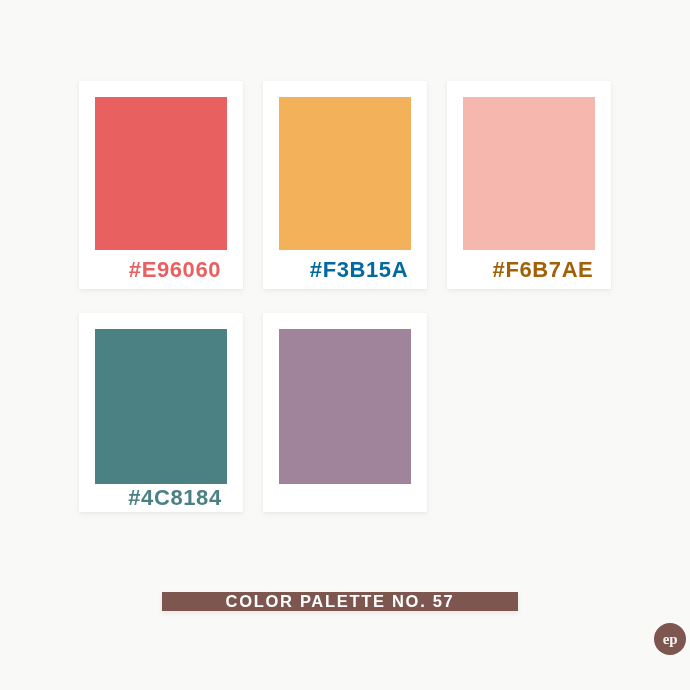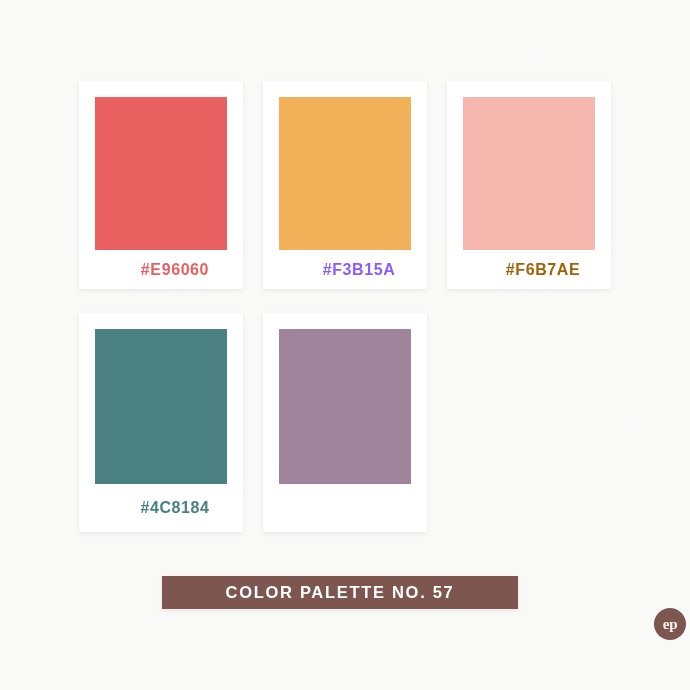--- a/index.html
+++ b/index.html
@@ -42,47 +42,47 @@
     height:153px;
     display:block;
   }
   .row2 .swatch{height:155px;}
   .hexwrap{
     height:39px;
     display:flex;
     align-items:center;
     justify-content:center;
   }
-  .row2 .hexwrap{height:48px;}
+  .row2 .hexwrap{height:28px;}
   .hex{
     font-family:"Liberation Sans", sans-serif;
-    font-size:16px;
+    font-size:22px;
     font-weight:700;
     letter-spacing:.6px;
     white-space:nowrap;
     margin-left:28px;
   }
   #banner{
     position:absolute;
-    left:162px; top:576px;
-    width:356px; height:33px;
+    left:162px; top:592px;
+    width:356px; height:19px;
     display:flex;align-items:center;justify-content:center;
     box-shadow:0 2px 5px rgba(120,110,110,.13);
   }
   #banner-text{
     color:#ffffff;
     font-family:"Liberation Sans", sans-serif;
     font-size:16.5px;
     font-weight:700;
     letter-spacing:1.7px;
     white-space:nowrap;
   }
   #logo{
     position:absolute;
-    left:654px; top:608px;
+    left:654px; top:623px;
     width:32px;height:32px;
     border-radius:50%;
     display:flex;align-items:center;justify-content:center;
   }
   #logo-text{
     color:#f7f4ef;
     font-family:"Liberation Serif", serif;
     font-size:15px;
     font-weight:700;
     letter-spacing:-.3px;
@@ -99,21 +99,21 @@
   <div class="card row1">
     <div class="swatch" style="background-color: rgb(233, 96, 96);"></div>
     <div class="hexwrap">
       <span class="hex" style="color: rgb(233, 96, 96);">#E96060</span>
     </div>
   </div>
 
   <div class="card row1">
     <div class="swatch" style="background-color: rgb(243, 177, 90);"></div>
     <div class="hexwrap">
-      <span class="hex" style="color: #8b5cf6;">#F3B15A</span>
+      <span class="hex" style="color: #0369a1;">#F3B15A</span>
     </div>
   </div>
 
   <div class="card row1">
     <div class="swatch" style="background-color: rgb(246, 183, 174);"></div>
     <div class="hexwrap">
       <span class="hex" style="color: #a16207;">#F6B7AE</span>
     </div>
   </div>
 

